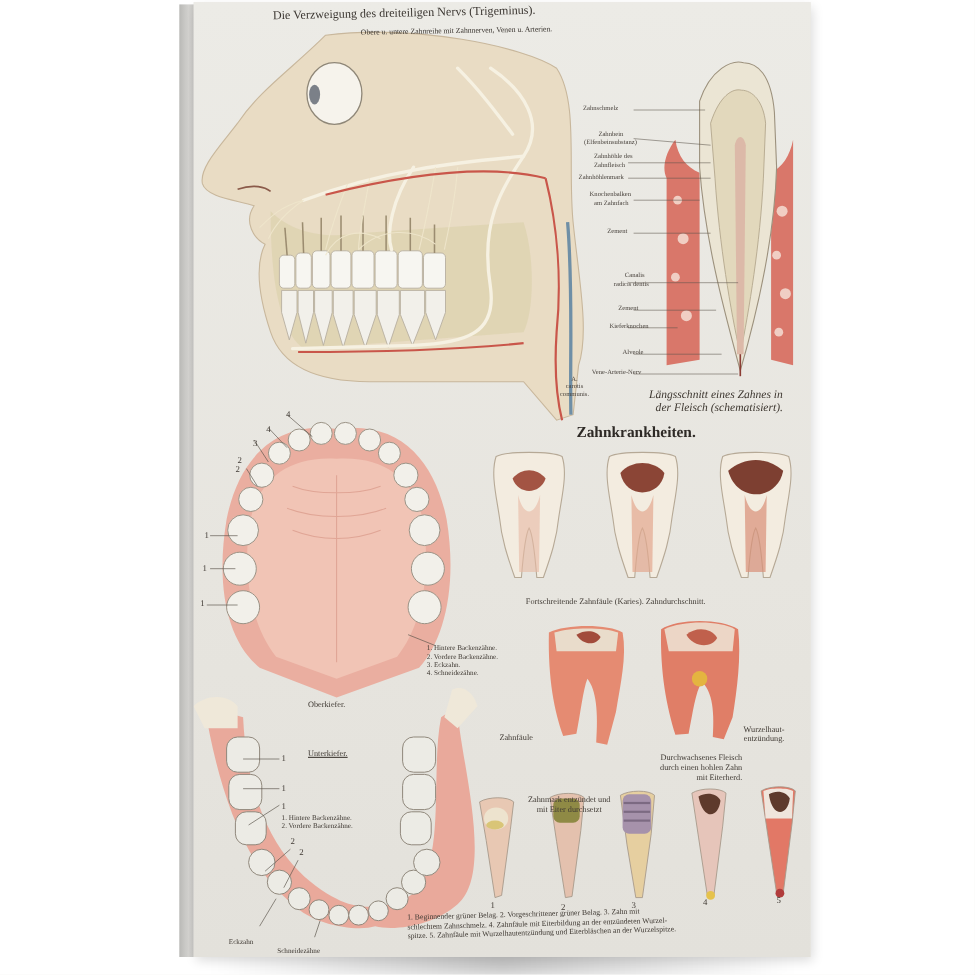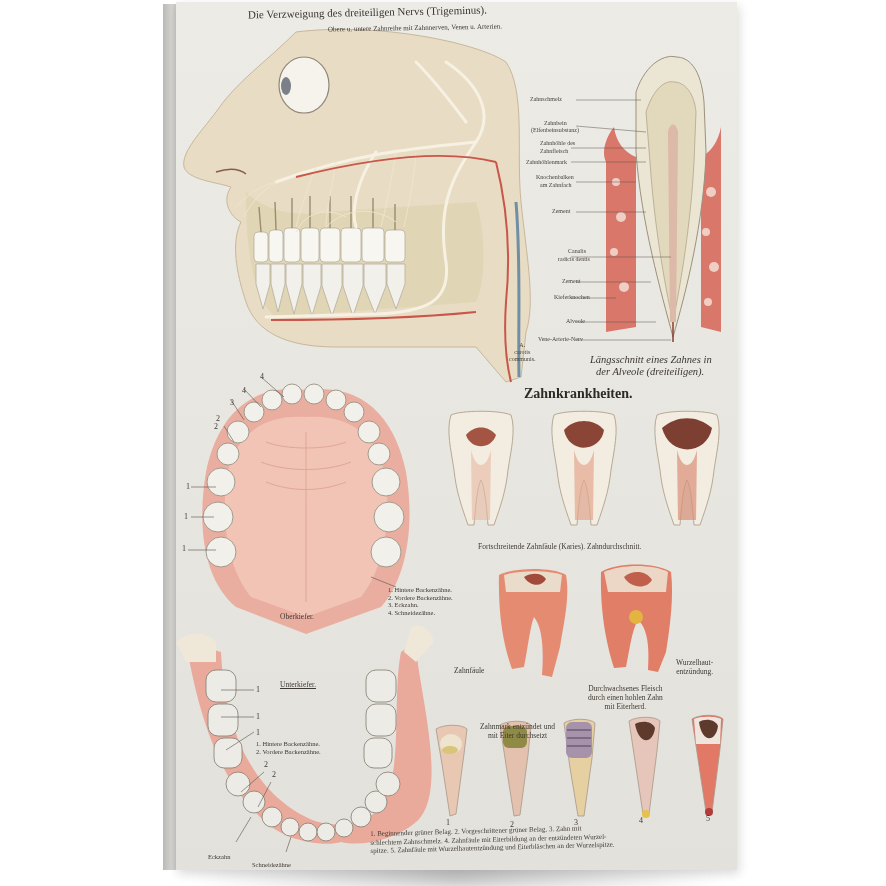--- a/index.html
+++ b/index.html
@@ -286,35 +286,35 @@
     <div class="txt t-sm" style="left:376px;top:206px;">Zement</div>
     <div class="txt t-sm" style="left:392px;top:246px;">Canalis</div>
     <div class="txt t-sm" style="left:382px;top:254px;">radicis dentis</div>
     <div class="txt t-sm" style="left:386px;top:276px;">Zement</div>
     <div class="txt t-sm" style="left:378px;top:292px;">Kieferknochen</div>
     <div class="txt t-sm" style="left:390px;top:316px;">Alveole</div>
     <div class="txt t-sm" style="left:362px;top:334px;">Vene-Arterie-Nerv</div>
   </div>
 
   <div class="txt t-cap" style="left:414px;top:352px;">Längsschnitt eines Zahnes in</div>
-  <div class="txt t-cap" style="left:420px;top:364px;">der Alveole (dreiteiligen).</div>
+  <div class="txt t-cap" style="left:420px;top:364px;">der Fleisch (schematisiert).</div>
 
   <div class="txt t-head" style="left:348px;top:384px;">Zahnkrankheiten.</div>
   <div class="txt t-note" style="left:302px;top:540px;">Fortschreitende Zahnfäule (Karies). Zahndurchschnitt.</div>
 
   <div class="txt t-note" style="left:278px;top:664px;">Zahnfäule</div>
   <div class="txt t-note" style="left:500px;top:656px;text-align:center;">
     <div>Wurzelhaut-</div>
     <div>entzündung.</div>
   </div>
   <div class="txt t-note" style="left:304px;top:720px;text-align:center;">
     <div>Zahnmark entzündet und</div>
     <div>mit Eiter durchsetzt</div>
   </div>
-  <div class="txt t-note" style="left:412px;top:682px;text-align:center;">
+  <div class="txt t-note" style="left:424px;top:682px;text-align:right;">
     <div>Durchwachsenes Fleisch</div>
     <div>durch einen hohlen Zahn</div>
     <div>mit Eiterherd.</div>
   </div>
 
   <div class="txt t-num" style="left:270px;top:816px;">1</div>
   <div class="txt t-num" style="left:334px;top:818px;">2</div>
   <div class="txt t-num" style="left:398px;top:816px;">3</div>
   <div class="txt t-num" style="left:463px;top:814px;">4</div>
   <div class="txt t-num" style="left:530px;top:812px;">5</div>
@@ -333,21 +333,21 @@
   <div class="txt t-num" style="left:10px;top:480px;">1</div>
   <div class="txt t-num" style="left:8px;top:510px;">1</div>
   <div class="txt t-num" style="left:6px;top:542px;">1</div>
 
   <div class="txt t-note" style="left:212px;top:584px;font-size:6.5px;line-height:7.5px;">
     <div>1. Hintere Backenzähne.</div>
     <div>2. Vordere Backenzähne.</div>
     <div>3. Eckzahn.</div>
     <div>4. Schneidezähne.</div>
   </div>
-  <div class="txt t-note" style="left:104px;top:610px;text-align:right;">Oberkiefer.</div>
+  <div class="txt t-note" style="left:104px;top:634px;text-align:right;">Oberkiefer.</div>
 
   <div class="txt t-note" style="left:104px;top:678px;text-decoration:underline;">Unterkiefer.</div>
   <div class="txt t-num" style="left:80px;top:683px;">1</div>
   <div class="txt t-num" style="left:80px;top:710px;">1</div>
   <div class="txt t-num" style="left:80px;top:726px;">1</div>
   <div class="txt t-num" style="left:88px;top:758px;">2</div>
   <div class="txt t-num" style="left:96px;top:768px;">2</div>
   <div class="txt t-note" style="left:80px;top:738px;font-size:6.5px;line-height:7.5px;">
     <div>1. Hintere Backenzähne.</div>
     <div>2. Vordere Backenzähne.</div>

